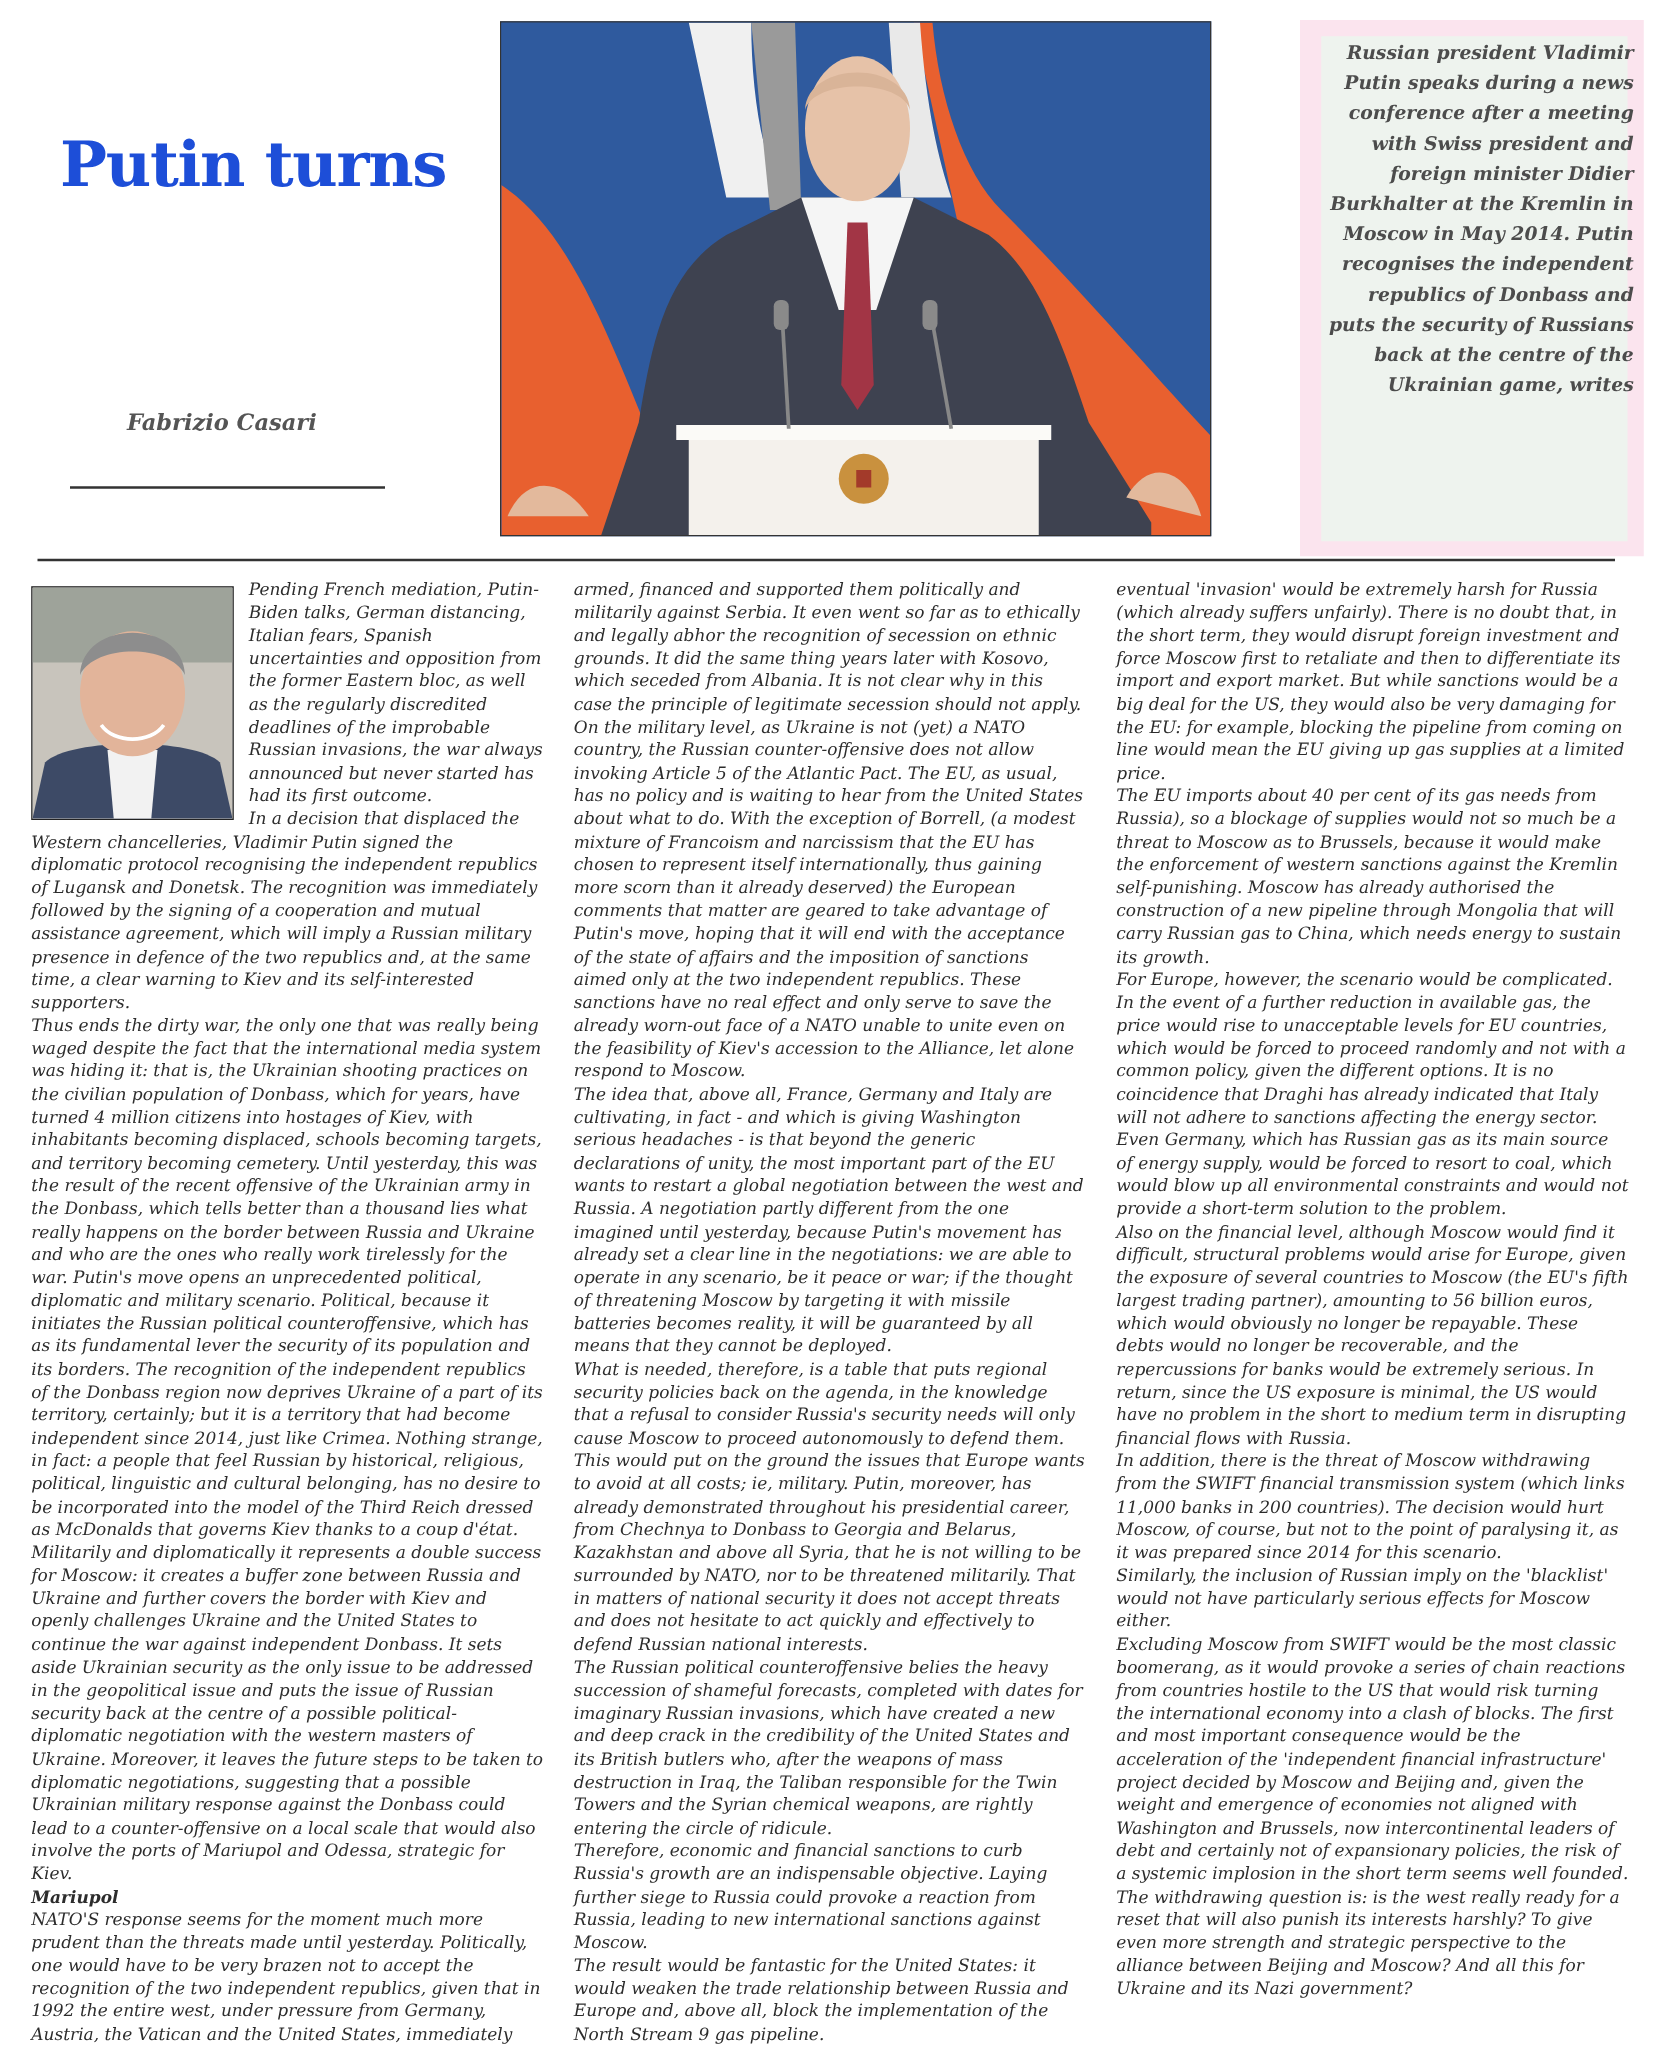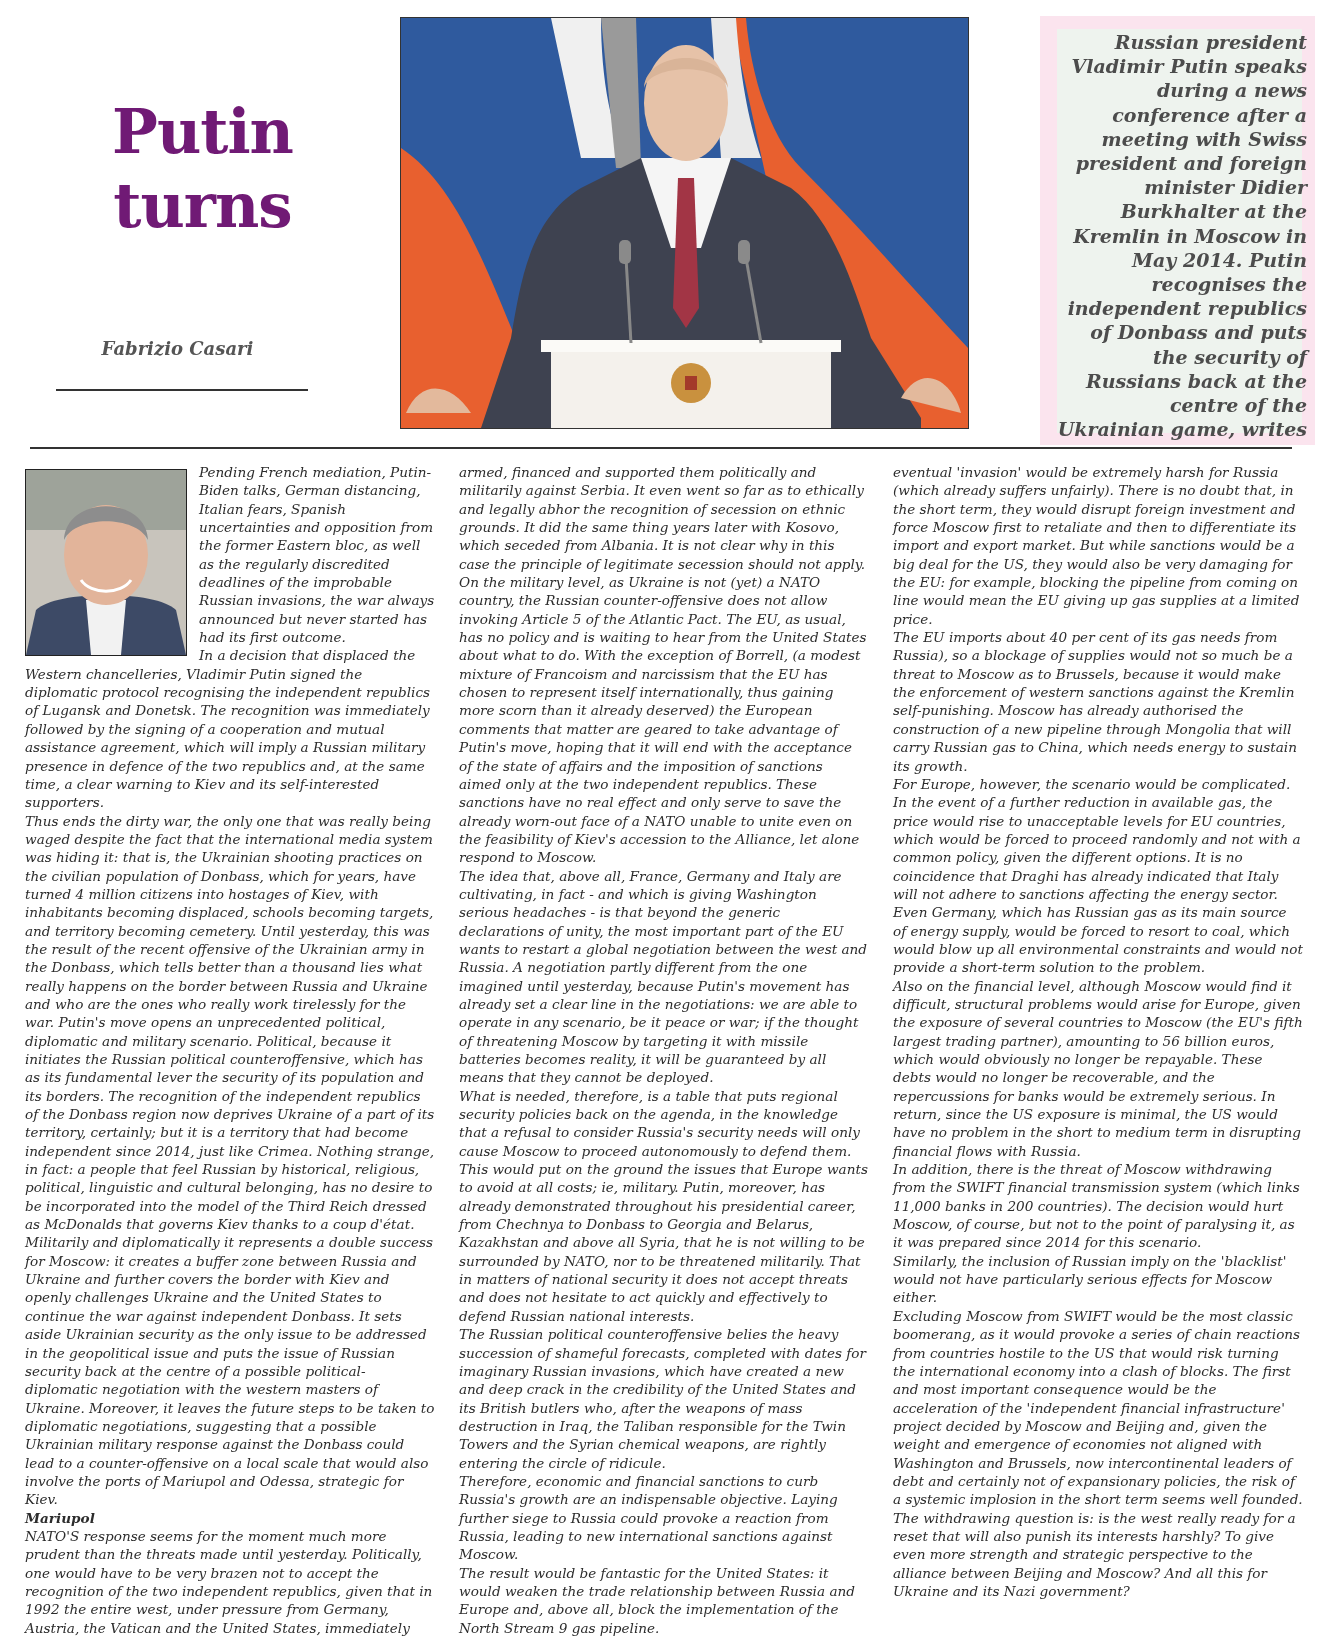--- a/index.html
+++ b/index.html
@@ -1,23 +1,23 @@
 <!DOCTYPE html>
 <html><head>
 <meta charset="utf-8">
 <style>
   html, body { margin:0; padding:0; background:#ffffff; }
   body { width:1323px; height:1639px; position:relative; overflow:hidden; font-family:"DejaVu Serif", serif; color:#2a2a2a; }
-  .headline { position:absolute; left:30px; top:95px; width:345px; text-align:center; font-family:"DejaVu Serif", serif; font-weight:bold; font-size:61px; line-height:74px; color:#701a75; letter-spacing:-1px; margin:0; }
-  .byline { position:absolute; left:55px; top:338px; width:245px; text-align:center; font-family:"DejaVu Serif", serif; font-style:italic; font-weight:bold; font-size:18px; color:#555; }
+  .headline { position:absolute; left:30px; top:95px; width:345px; text-align:center; font-family:"DejaVu Serif", serif; font-weight:bold; font-size:50px; line-height:74px; color:#1d4ed8; letter-spacing:-1px; margin:0; }
+  .byline { position:absolute; left:55px; top:328px; width:245px; text-align:center; font-family:"DejaVu Serif", serif; font-style:italic; font-weight:bold; font-size:18px; color:#555; }
   .byline-rule { position:absolute; left:56px; top:389px; width:252px; height:2px; background:#333; }
   .photo { position:absolute; left:400px; top:17px; width:567px; height:410px; border:1px solid #333; overflow:hidden; background:#2f5a9e; }
   .caption-box { position:absolute; left:1040px; top:16px; width:275px; height:429px; background:#fbe4ee; }
   .caption-inner { position:absolute; left:17px; top:13px; width:245px; height:404px; background:#eef3ee; }
-  .caption-text { position:absolute; right:8px; top:14px; width:250px; text-align:right; font-family:"DejaVu Serif", serif; font-style:italic; font-weight:bold; font-size:19px; line-height:24.2px; color:#4c4c4c; }
+  .caption-text { position:absolute; right:8px; top:14px; width:250px; text-align:right; font-family:"DejaVu Serif", serif; font-style:italic; font-weight:bold; font-size:15px; line-height:24.2px; color:#4c4c4c; }
   .main-rule { position:absolute; left:30px; top:447px; width:1262px; height:2px; background:#333; }
   .col { position:absolute; top:463px; font-family:"DejaVu Serif", serif; font-size:13.6px; line-height:18.35px; color:#2c2c2c; text-align:left; }
   .col p { margin:0;font-style:italic; }
   .col1 { left:25px; width:410px; }
   .col2 { left:459px; width:410px; }
   .col3 { left:893px; width:410px; }
   .author-photo { float:left; width:160px; height:185px; margin:6px 12px 0 0; border:1px solid #222; overflow:hidden; background:#cfcfcf; }
   .subhead { font-weight:bold; }
 </style>
 </head>

